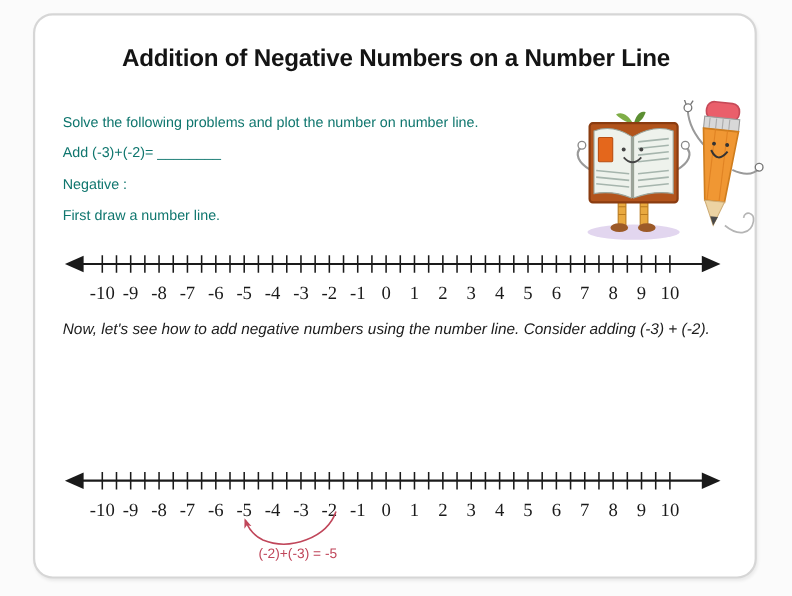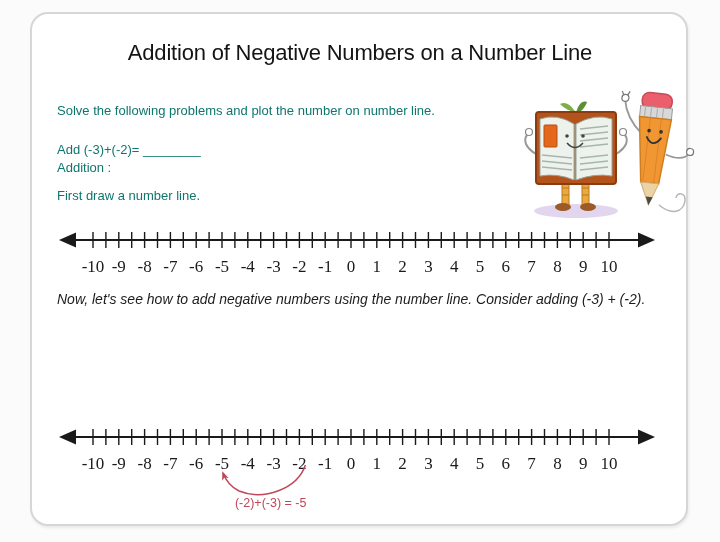--- a/index.html
+++ b/index.html
@@ -10,27 +10,27 @@
     color:#1c1c1c;
   }
   .card{
     position:absolute;left:30px;top:12px;width:658px;height:514px;
     box-sizing:border-box;background:#ffffff;
     border:2px solid #d6d6d6;border-radius:18px;
     box-shadow:1px 2px 3px rgba(0,0,0,0.07);
   }
   .page-title{
     position:absolute;top:40px;left:0;right:0;text-align:center;
-    font-size:22px;font-weight:400;color:#141414;letter-spacing:-0.2px;
+    font-size:22px;font-weight:700;color:#141414;letter-spacing:-0.2px;
   }
   .tline{
     position:absolute;left:57px;font-size:13px;color:#0f766e;white-space:nowrap;
   }
   #prob-line1{top:103px}
-  #prob-line2{top:142px}
+  #prob-line2{top:131px}
   #prob-line3{top:160px}
   #prob-line4{top:188px}
   .para{
     position:absolute;left:57px;top:289px;width:625px;
     font-size:14px;line-height:21.5px;color:#1c1c1c;font-style:italic;
   }
   .para div{white-space:nowrap;}
   svg.nl{position:absolute;left:57px;}
   #number-line-1{top:226px}
   #number-line-2{top:423px}
@@ -39,21 +39,21 @@
 </style>
 </head>
 <body>
 
 <div class="card"></div>
 
 <div class="page-title">Addition of Negative Numbers on a Number Line</div>
 
 <div class="tline" id="prob-line1">Solve the following problems and plot the number on number line.</div>
 <div class="tline" id="prob-line2">Add (-3)+(-2)= ________</div>
-<div class="tline" id="prob-line3">Addition :</div>
+<div class="tline" id="prob-line3">Negative :</div>
 <div class="tline" id="prob-line4">First draw a number line.</div>
 
 <svg class="nl" id="number-line-1" width="600" height="52">
     <line x1="6" y1="14" x2="594" y2="14" stroke="#1a1a1a" stroke-width="2"></line>
     <polygon points="2,14 19,6.5 19,21.5" fill="#1a1a1a"></polygon>
     <polygon points="598,14 581,6.5 581,21.5" fill="#1a1a1a"></polygon>
     <line x1="36" y1="6" x2="36" y2="22" stroke="#1a1a1a" stroke-width="1.4"></line>
     <line x1="48.9" y1="6" x2="48.9" y2="22" stroke="#1a1a1a" stroke-width="1.4"></line>
     <line x1="61.8" y1="6" x2="61.8" y2="22" stroke="#1a1a1a" stroke-width="1.4"></line>
     <line x1="74.7" y1="6" x2="74.7" y2="22" stroke="#1a1a1a" stroke-width="1.4"></line>

